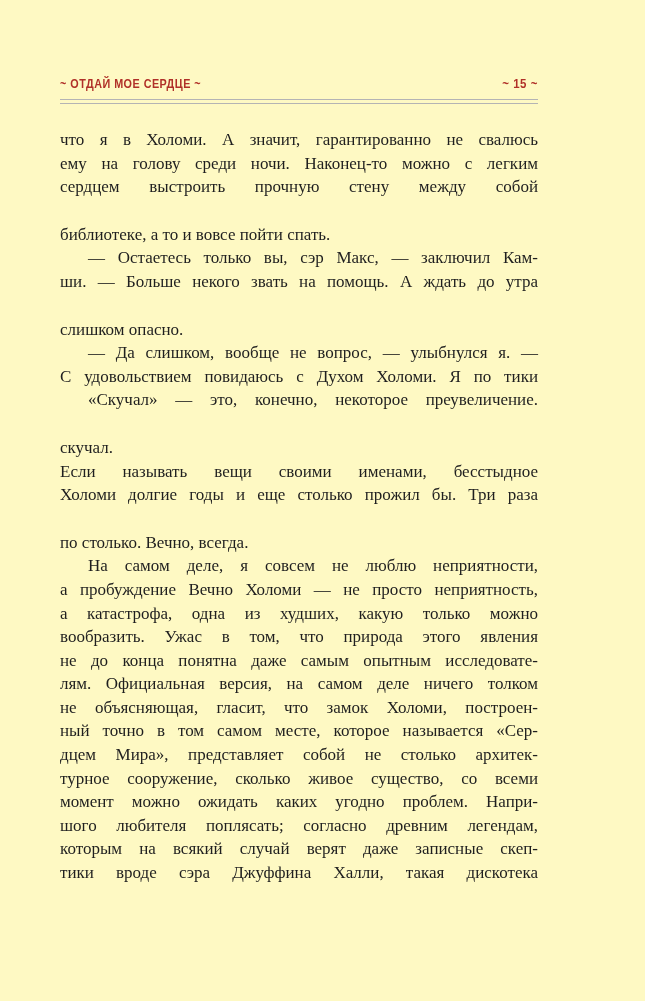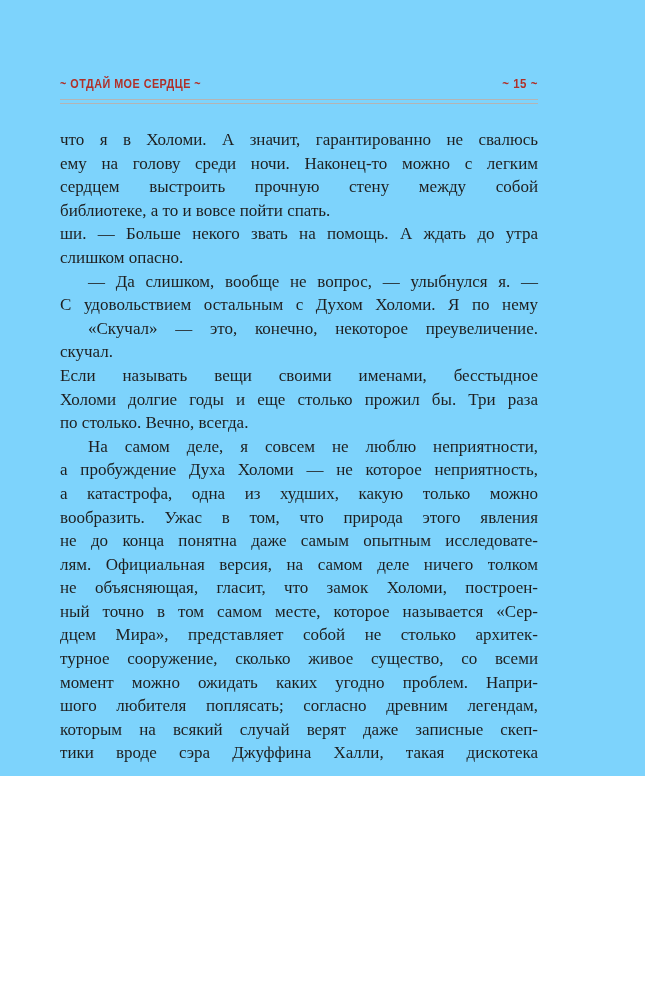--- a/index.html
+++ b/index.html
@@ -3,22 +3,22 @@
 <meta charset="utf-8">
 <style>
   html, body { margin: 0; padding: 0; }
   body {
     width: 645px; height: 1001px;
     background: #ffffff;
     font-family: "Liberation Serif", serif;
   }
   .page {
     position: relative;
-    width: 645px; height: 776px;
-    background: #7dd3fc;
+    width: 645px; height: 1001px;
+    background: #fef9c3;
     overflow: hidden;
   }
   .running-head {
     position: absolute;
     left: 60px; top: 76px;
     width: 478px; height: 18px;
   }
   .running-head .title {
     position: absolute; left: 0; top: 0;
     font-family: "Liberation Sans", sans-serif;
@@ -55,49 +55,51 @@
     color: #1f1f1f;
   }
   .line {
     height: 23.6px;
     text-align: justify;
     text-align-last: justify;
     -moz-text-align-last: justify;
   }
   .line.para-end {
     text-align-last: left;
+    margin-top: 24px;
     -moz-text-align-last: left;
   }
   .line.indent { text-indent: 28px; }
 </style>
 </head>
 <body>
 
 <div class="page">
   <div class="running-head">
     <span class="title accent" style="color: rgb(176, 48, 40);">~ ОТДАЙ МОЕ СЕРДЦЕ ~</span>
     <span class="pagenum accent" style="color: rgb(176, 48, 40);">~ 15 ~</span>
   </div>
   <div class="double-rule"></div>
   <div class="body-text" style="color: rgb(31, 31, 31);">
       <div class="line">что я в Холоми. А значит, гарантированно не свалюсь</div>
       <div class="line">ему на голову среди ночи. Наконец-то можно с легким</div>
       <div class="line">сердцем выстроить прочную стену между собой</div>
       <div class="line para-end">библиотеке, а то и вовсе пойти спать.</div>
+      <div class="line indent">— Остаетесь только вы, сэр Макс, — заключил Кам-</div>
       <div class="line">ши. — Больше некого звать на помощь. А ждать до утра</div>
       <div class="line para-end">слишком опасно.</div>
       <div class="line indent">— Да слишком, вообще не вопрос, — улыбнулся я. —</div>
-      <div class="line">С удовольствием остальным с Духом Холоми. Я по нему</div>
+      <div class="line">С удовольствием повидаюсь с Духом Холоми. Я по тики</div>
       <div class="line indent">«Скучал» — это, конечно, некоторое преувеличение.</div>
       <div class="line para-end">скучал.</div>
       <div class="line">Если называть вещи своими именами, бесстыдное</div>
       <div class="line">Холоми долгие годы и еще столько прожил бы. Три раза</div>
       <div class="line para-end">по столько. Вечно, всегда.</div>
       <div class="line indent">На самом деле, я совсем не люблю неприятности,</div>
-      <div class="line">а пробуждение Духа Холоми — не которое неприятность,</div>
+      <div class="line">а пробуждение Вечно Холоми — не просто неприятность,</div>
       <div class="line">а катастрофа, одна из худших, какую только можно</div>
       <div class="line">вообразить. Ужас в том, что природа этого явления</div>
       <div class="line">не до конца понятна даже самым опытным исследовате-</div>
       <div class="line">лям. Официальная версия, на самом деле ничего толком</div>
       <div class="line">не объясняющая, гласит, что замок Холоми, построен-</div>
       <div class="line">ный точно в том самом месте, которое называется «Сер-</div>
       <div class="line">дцем Мира», представляет собой не столько архитек-</div>
       <div class="line">турное сооружение, сколько живое существо, со всеми</div>
       <div class="line">момент можно ожидать каких угодно проблем. Напри-</div>
       <div class="line">шого любителя поплясать; согласно древним легендам,</div>

